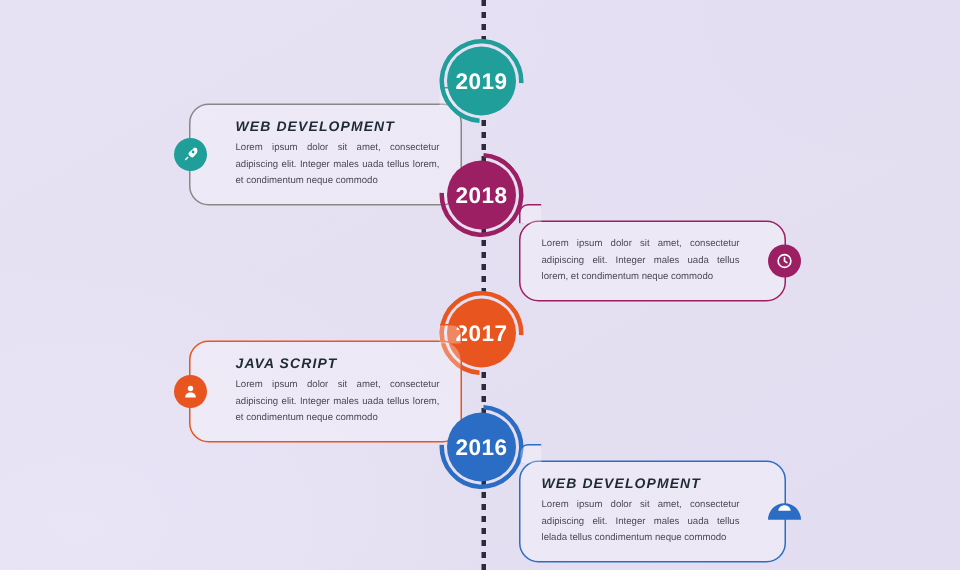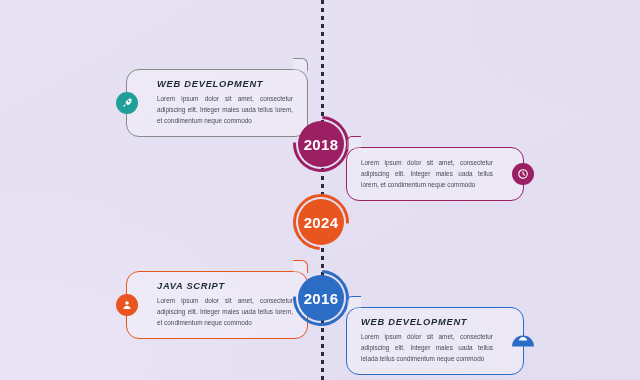--- a/index.html
+++ b/index.html
@@ -106,47 +106,53 @@
     <div class="ttl">WEB DEVELOPMENT</div>
     <div class="body">Lorem ipsum dolor sit amet, consectetur adipiscing elit. Integer males uada tellus lorem, et condimentum neque commodo</div>
     <div class="badge left" style="background:#1f9e9a;">
       <svg viewBox="0 0 24 24" fill="#fff">
           <path d="M15.5 3.5c2.6-1 5 .4 5 .4s1.4 2.4.4 5c-.8 2.1-3.3 4.8-6 7l-2.3-.6-2.8-2.8-.6-2.3c2.2-2.7 4.9-5.2 7-6zM8.2 14.6l1.3 1.3-3.4 3.4-1.8.5.5-1.8 3.4-3.4z"></path>
           <circle cx="15.4" cy="8.6" r="1.9" fill="#1f9e9a"></circle>
         </svg>
     </div>
   </div>
 
+  <div class="node" style="left:293px;top:26px;">
+    <div class="ring" style="border-color:#1f9e9a #1f9e9a transparent #1f9e9a;transform:rotate(-42deg);"></div>
+    <div class="disc" style="background:#1f9e9a;">
+      <span class="yr">2019</span>
+    </div>
+  </div>
 
-  <div class="node" style="left:293px;top:116px;">
+  <div class="node" style="left:293px;top:102px;">
     <div class="ring" style="border-color:#9c1f63 #9c1f63 transparent #9c1f63;transform:rotate(138deg);"></div>
     <div class="disc" style="background:#9c1f63;">
       <span class="yr">2018</span>
     </div>
   </div>
 
   <div class="card right" style="left:346px;top:147px;width:178px;border-color:#9c1f63;">
     <div class="notch tr" style="border-color:#9c1f63;"></div>
     <div class="body">Lorem ipsum dolor sit amet, consectetur adipiscing elit. Integer males uada tellus lorem, et condimentum neque commodo</div>
     <div class="badge right" style="background:#9c1f63;">
       <svg viewBox="0 0 24 24" fill="none" stroke="#fff" stroke-width="2.2">
           <circle cx="12" cy="12" r="8.5"></circle>
           <path d="M12 7.5V12l3.2 2.2" stroke-linecap="round"></path>
         </svg>
     </div>
   </div>
 
   <div class="node" style="left:293px;top:194px;">
     <div class="ring" style="border-color:#e8551f #e8551f transparent #e8551f;transform:rotate(-42deg);"></div>
     <div class="disc" style="background:#e8551f;">
-      <span class="yr">2024</span>
+      <span class="yr">2017</span>
     </div>
   </div>
 
-  <div class="card left" style="left:126px;top:227px;width:182px;border-color:#e8551f;margin-top:44px;">
+  <div class="card left" style="left:126px;top:227px;width:182px;border-color:#e8551f;">
     <div class="notch tl" style="border-color:#e8551f;"></div>
     <div class="ttl">JAVA SCRIPT</div>
     <div class="body">Lorem ipsum dolor sit amet, consectetur adipiscing elit. Integer males uada tellus lorem, et condimentum neque commodo</div>
     <div class="badge left" style="background:#e8551f;">
       <svg viewBox="0 0 24 24" fill="#fff">
           <circle cx="12" cy="8" r="3.6"></circle>
           <path d="M4.8 20c0-4 3.2-6.6 7.2-6.6s7.2 2.6 7.2 6.6z"></path>
         </svg>
     </div>
   </div>

